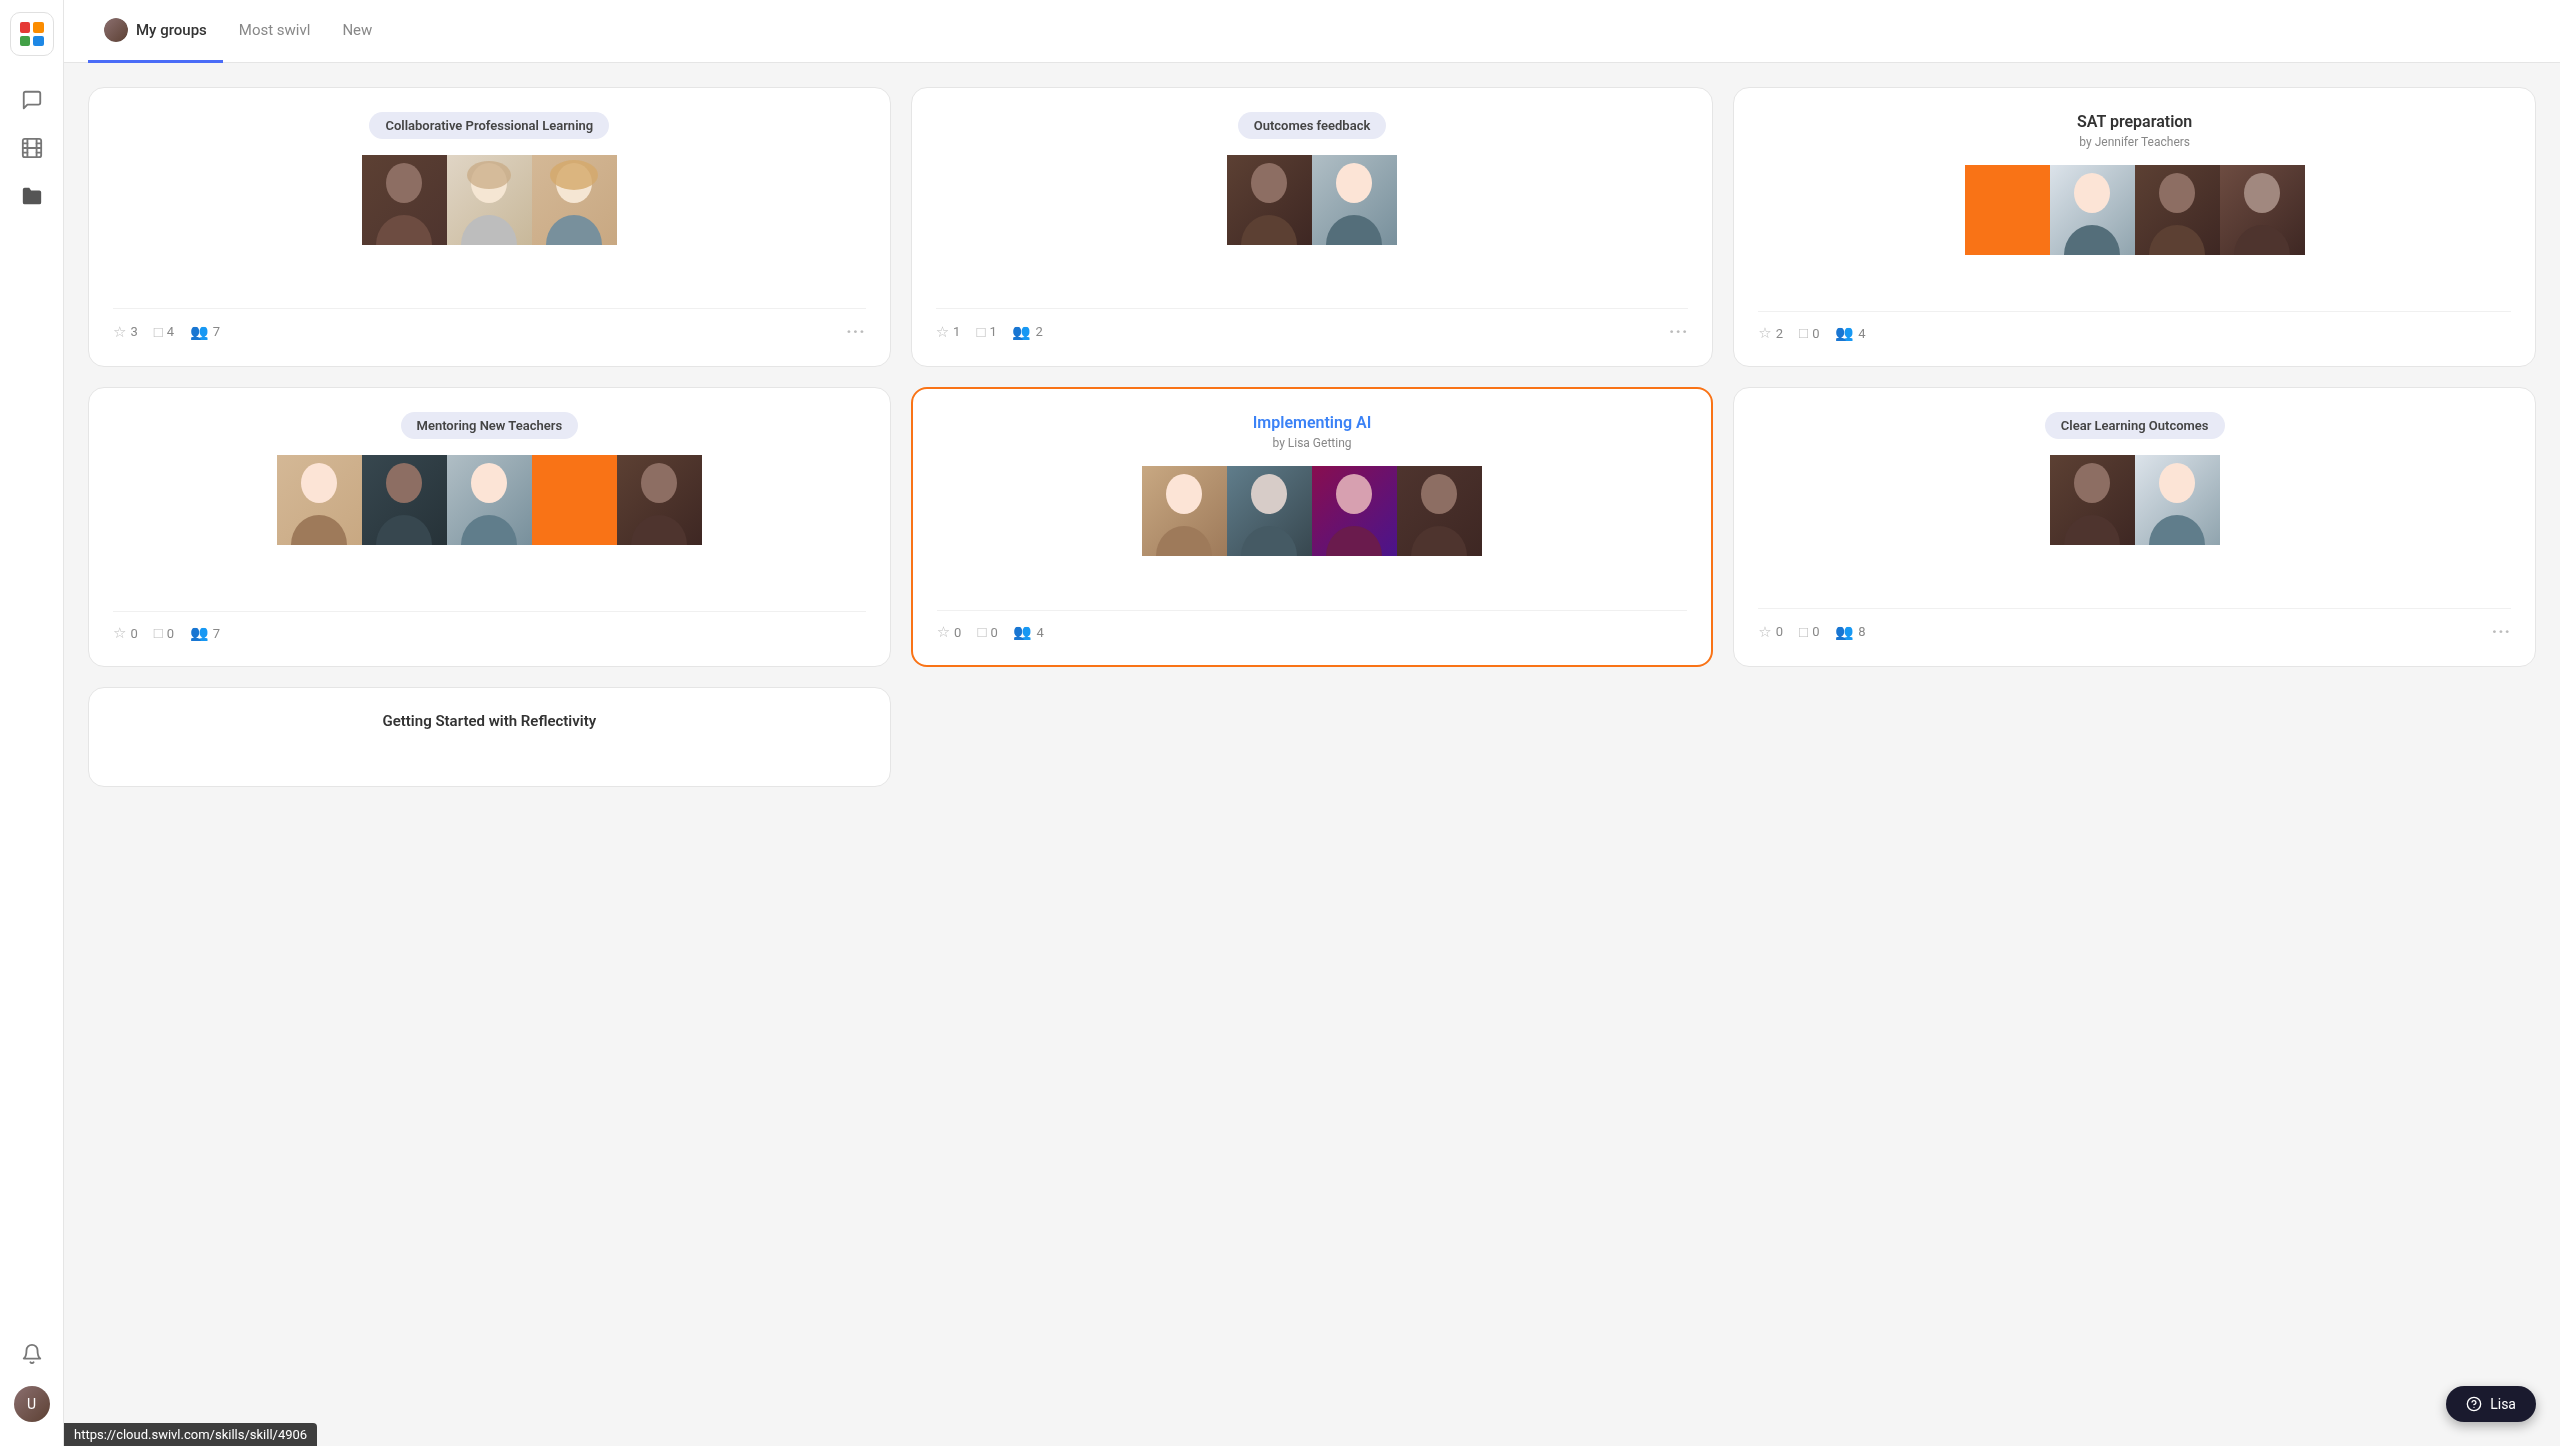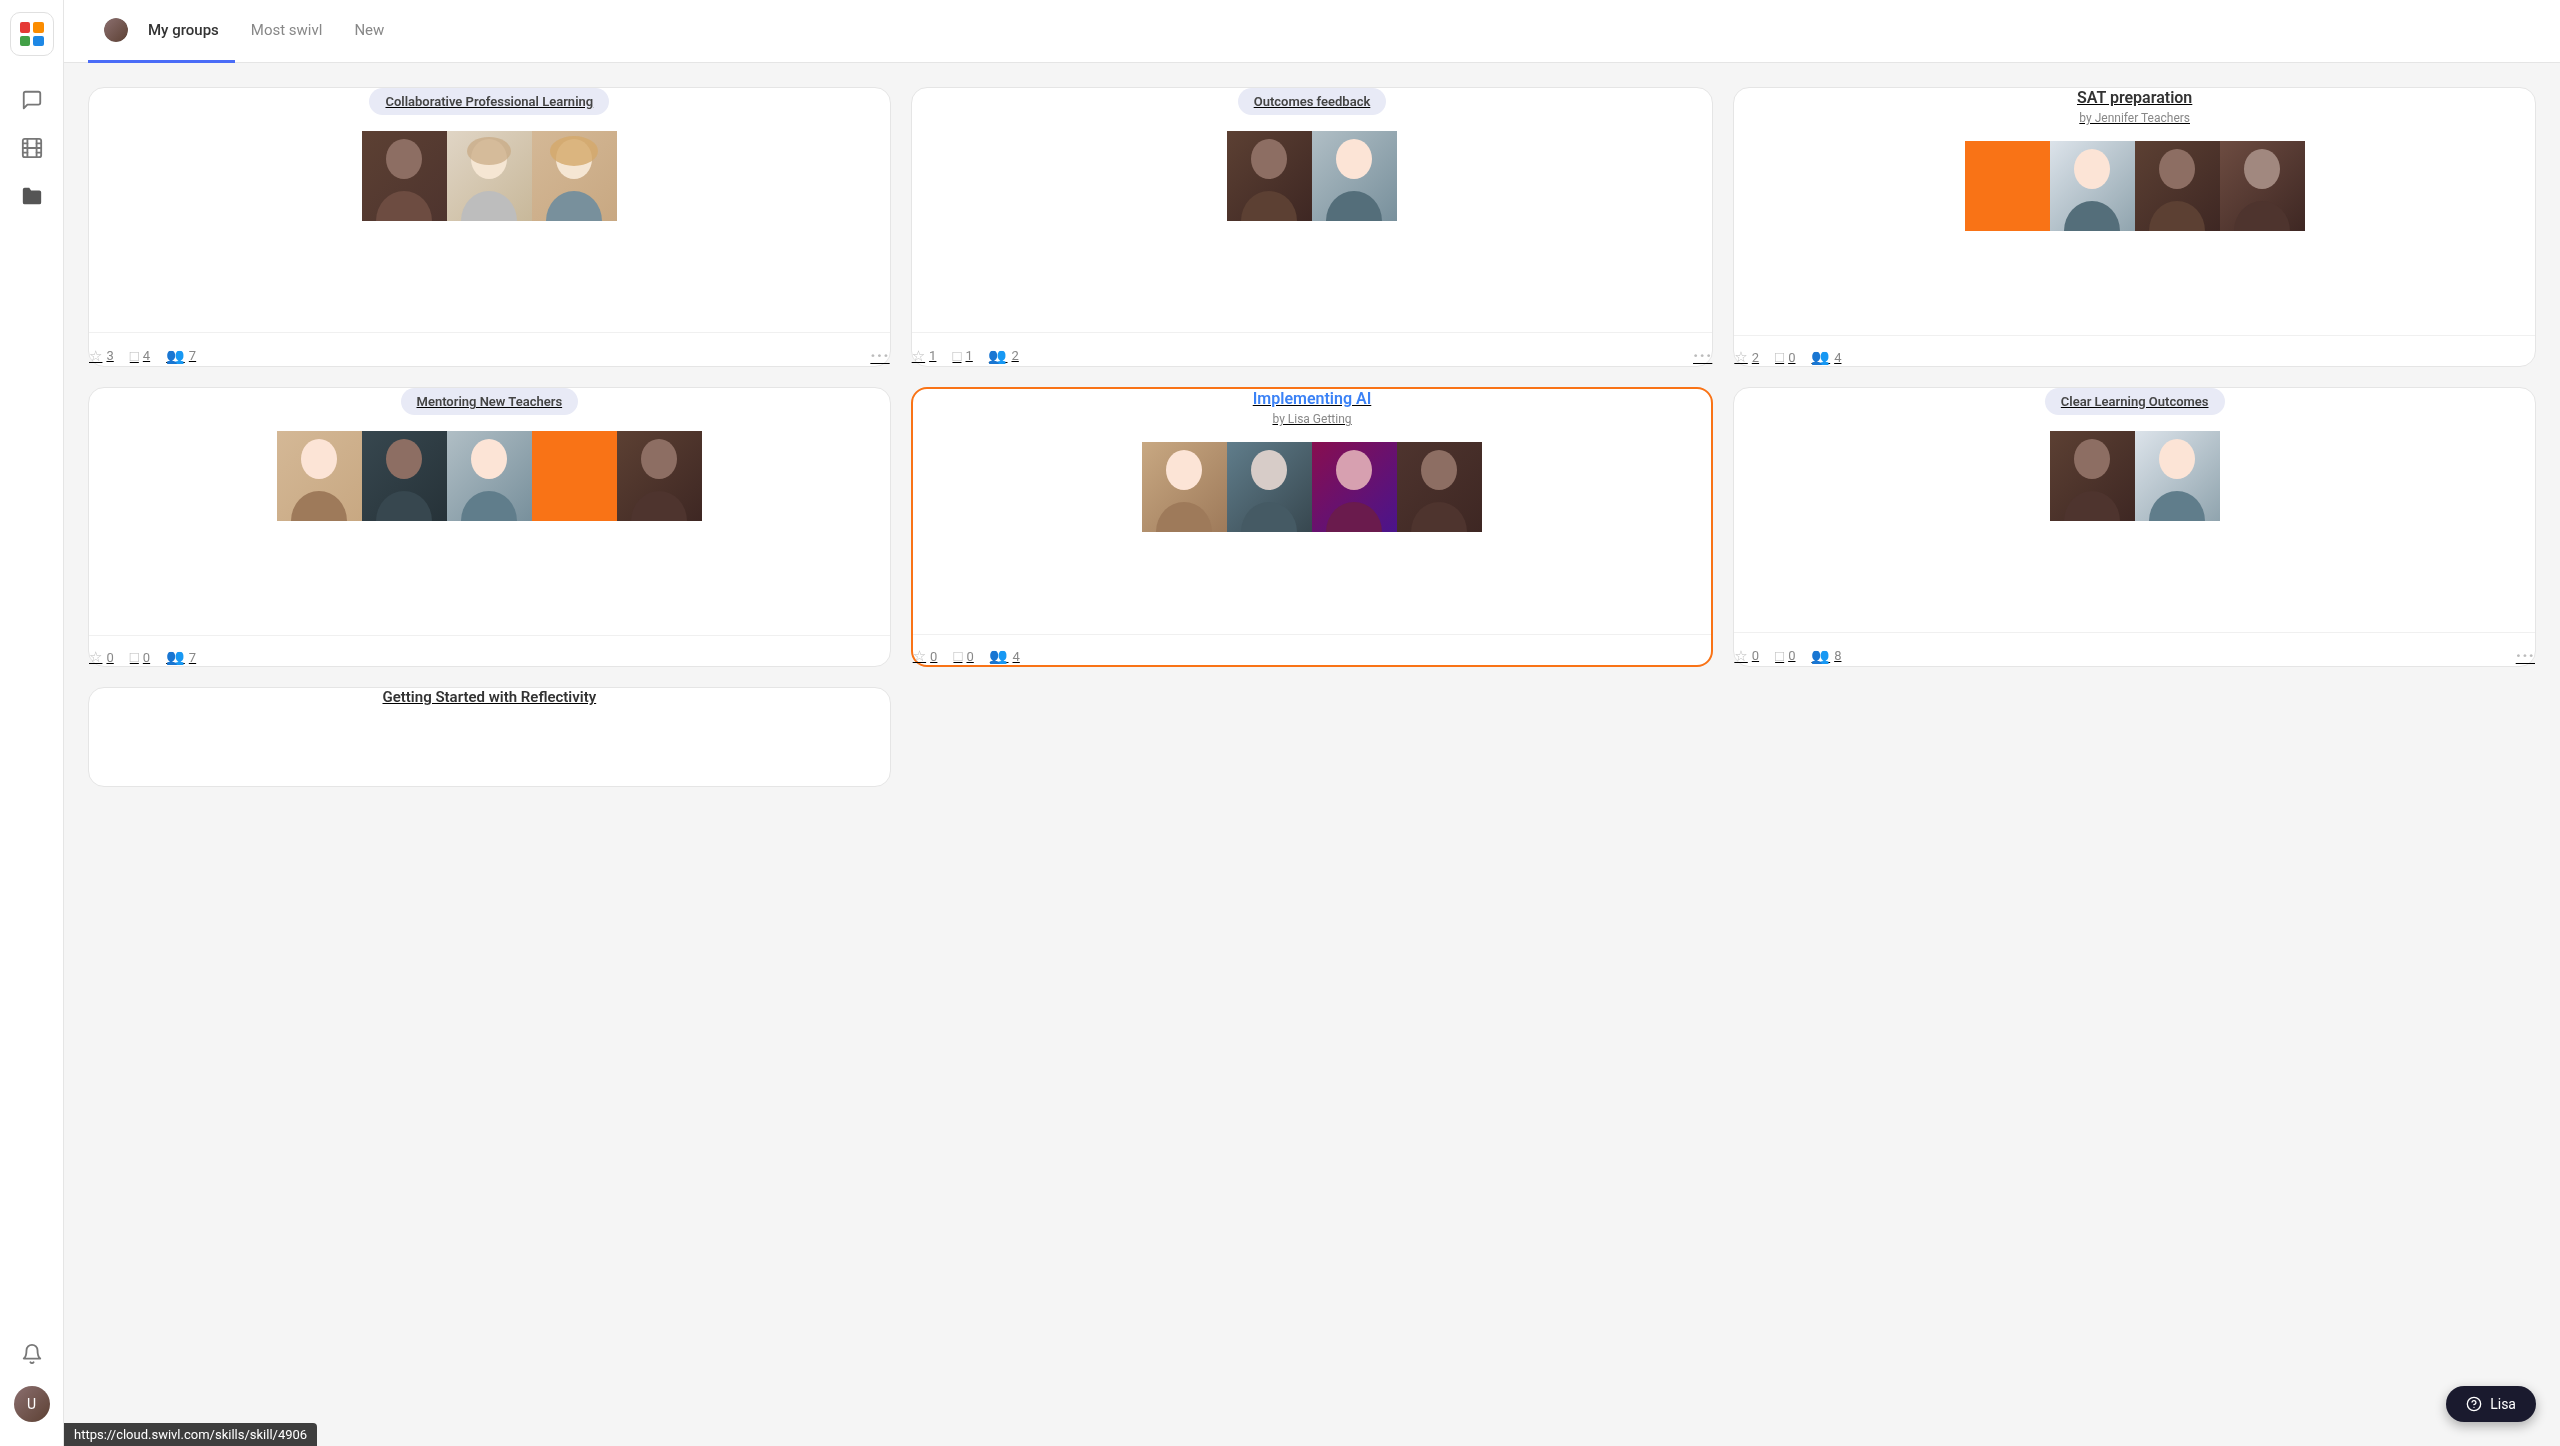--- a/index.html
+++ b/index.html
@@ -88,21 +88,21 @@
       background: #fff;
       padding: 0 24px;
       display: flex;
       align-items: center;
       border-bottom: 1px solid #e5e5e5;
       flex-shrink: 0;
     }
     .tab {
       display: flex;
       align-items: center;
-      gap: 20px;
+      gap: 8px;
       padding: 18px 16px;
       cursor: pointer;
       font-size: 15px;
       color: #888;
       border-bottom: 3px solid transparent;
       margin-bottom: -1px;
     }
     .tab.active {
       color: #333;
       border-bottom-color: #4a6cf7;
@@ -124,25 +124,25 @@
     }
     .cards-grid {
       display: grid;
       grid-template-columns: repeat(3, 1fr);
       gap: 20px;
     }
     .card {
       background: #fff;
       border-radius: 16px;
       border: 1px solid #e5e5e5;
+      padding: 24px;
       display: flex;
       flex-direction: column;
       min-height: 280px;
       position: relative;
-      text-decoration: underline;
     }
     .card.highlighted {
       border: 2px solid #f97316;
     }
     .card-title-row {
       display: flex;
       flex-direction: column;
       align-items: center;
       gap: 4px;
       margin-bottom: 16px;

